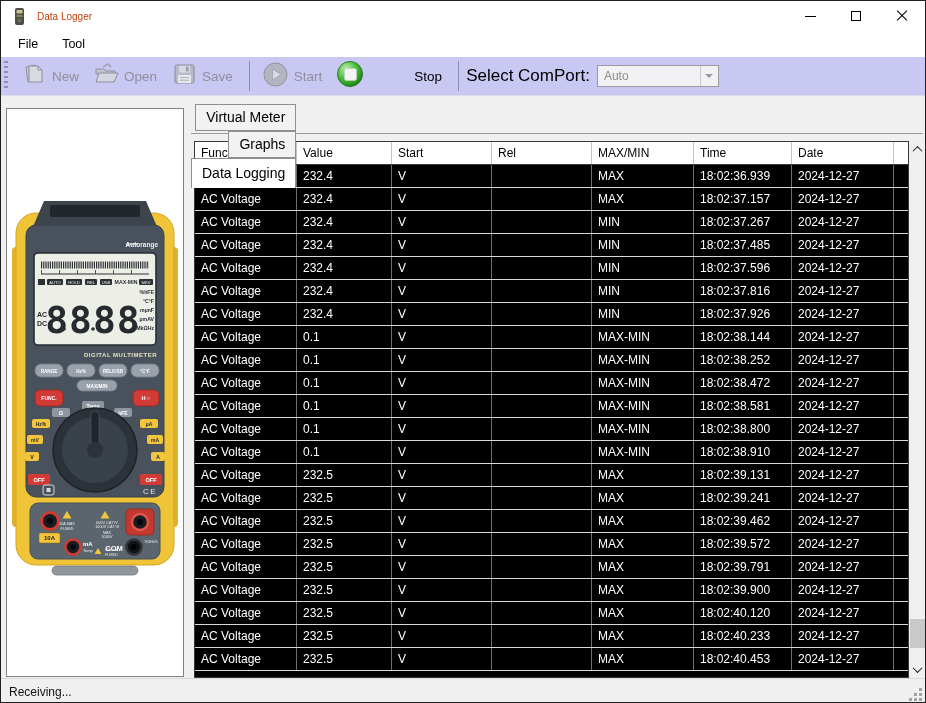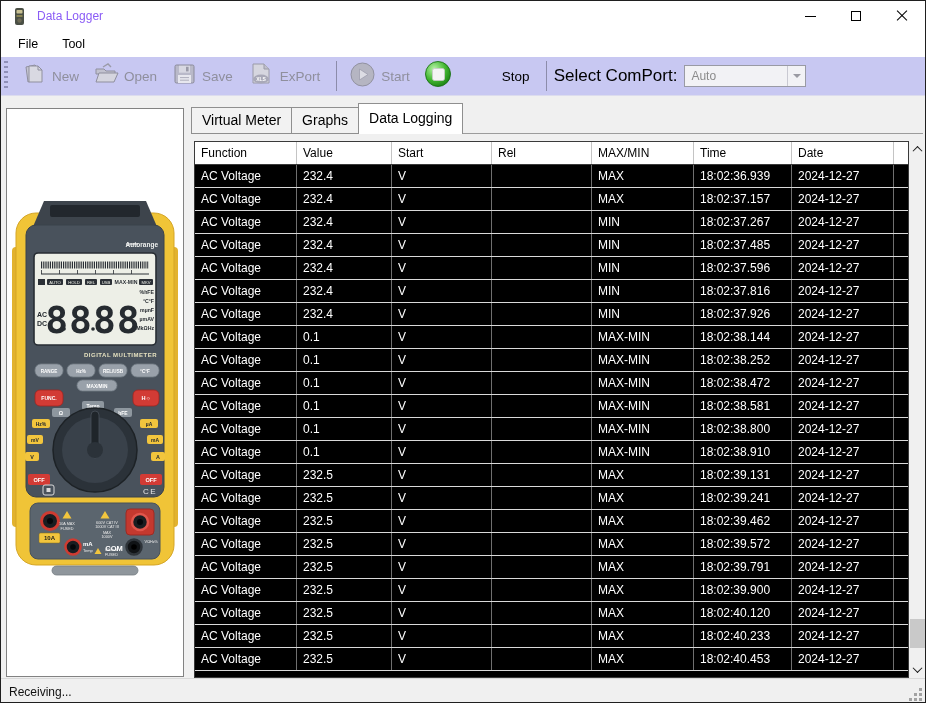--- a/index.html
+++ b/index.html
@@ -6,21 +6,21 @@
   html,body { background:#555; }
   body { font-family:"Liberation Sans", sans-serif; }
   .window{
     position:relative; width:926px; height:703px; background:#f0f0f0;
     border:1px solid #1f1f1f; overflow:hidden;
   }
   
   .titlebar{ position:absolute; left:0; top:0; width:100%; height:30px;
     background:#ffffff; display:flex; align-items:center; }
   .titlebar .appicon{ margin-left:11px; width:15px; height:19px; display:flex; }
-  .titlebar .title{ margin-left:10px; font-size:12px; color:#8b5cf6; }
+  .titlebar .title{ margin-left:10px; font-size:10px; color:#c2410c; }
   .wincontrols{ margin-left:auto; display:flex; height:100%; }
   .winbtn{ width:46px; height:100%; display:flex; align-items:center; justify-content:center; }
   .glyph-min{ width:11px; height:0; border-top:1px solid #000; }
   .glyph-max{ width:10px; height:10px; border:1px solid #000; }
   .glyph-close{ position:relative; width:12px; height:12px; }
   .glyph-close::before,.glyph-close::after{ content:""; position:absolute; left:-1px; top:5px;
     width:14px; height:0; border-top:1px solid #000; }
   .glyph-close::before{ transform:rotate(45deg);} .glyph-close::after{ transform:rotate(-45deg);}
   
   .menubar{ position:absolute; left:0; top:30px; width:100%; height:26px; background:#fff;
@@ -44,21 +44,21 @@
   .combobox .cbarrowbox{ width:18px; height:100%; border-left:1px solid #c9c9d2;
     display:flex; align-items:center; justify-content:center; }
   .cbarrow{ width:0; height:0; border-left:4px solid transparent; border-right:4px solid transparent;
     border-top:4px solid #9a9aa2; }
   
   .main{ position:absolute; left:0; top:95px; width:100%; height:582px; background:#f0f0f0; }
   .meterpanel{ position:absolute; left:5px; top:12px; width:178px; height:569px;
     background:#fff; border:1px solid #828282; }
   .meterpanel svg{ position:absolute; left:3px; top:86px; }
   
-  .tabs{ position:absolute; left:190px; top:8px; height:30px; display:flex; align-items:flex-end; z-index:2;}
+  .tabs{ position:absolute; left:190px; top:8px; height:30px; display:flex; align-items:flex-end; z-index:2;flex-direction:column;}
   .tab{ height:27px; line-height:25px; padding:0 10px; font-size:14px; color:#000;
     background:#f2f2f2; border:1px solid #8f8f8f; margin-right:-1px; }
   .tab.active{ height:31px; line-height:29px; background:#fff; border-bottom:none; z-index:3; position:relative; }
   .tabline{ position:absolute; left:190px; top:37px; width:732px; height:1px; background:#9c9c9c; z-index:1;}
   
   .dtable{ position:absolute; left:193px; top:45px; width:715px; height:537px;
     border:1px solid #3a3a3a; background:#000; display:flex; flex-direction:column; }
   .thead{ display:flex; background:#fff; height:23px; border-bottom:1px solid #3a3a3a; flex:none;justify-content:flex-end; }
   .hcell{ font-size:12px; color:#000; line-height:22px; padding-left:6px; border-right:1px solid #c4c4c4; overflow:hidden; white-space:nowrap;}
   .tbody{ flex:1; background:#000; overflow:hidden; }
@@ -152,31 +152,20 @@
           <rect x="8" y="4.7" width="11" height="7" fill="#d8d8e2"></rect>
           <rect x="15" y="5.8" width="2.6" height="4.6" fill="#9a9aa8"></rect>
           <rect x="7" y="14" width="13" height="8" fill="#e7e7ee"></rect>
           <line x1="9" y1="16.6" x2="18" y2="16.6" stroke="#aeaebc" stroke-width="1"></line>
           <line x1="9" y1="19.2" x2="18" y2="19.2" stroke="#aeaebc" stroke-width="1"></line>
         </svg>
       </span>
       <span class="lbl">Save</span>
     </div>
 
-    <div class="tbtn disabled">
-      <span>
-        <svg width="28" height="26" viewBox="0 0 28 26">
-          <path d="M6 3 h11 l5 5 v14 h-16 z" fill="#d6d6df" stroke="#9a9aa8" stroke-width="1"></path>
-          <path d="M17 3 v5 h5" fill="#c0c0cc" stroke="#9a9aa8" stroke-width="1"></path>
-          <ellipse cx="14" cy="18" rx="8" ry="4.4" fill="#a9a9b8"></ellipse>
-          <text x="14" y="20" font-size="5" font-weight="bold" fill="#ffffff" text-anchor="middle">XLS</text>
-        </svg>
-      </span>
-      <span class="lbl">ExPort</span>
-    </div>
 
     <span class="tsep"></span>
 
     <div class="tbtn disabled">
       <span>
         <svg width="27" height="27" viewBox="0 0 27 27">
           <circle cx="13.5" cy="13.5" r="11.5" fill="#b5b5c2" stroke="#9191a1" stroke-width="1"></circle>
           <path d="M10.5 8 v11 l8.5 -5.5 z" fill="#dcdce4" stroke="#9e9eae" stroke-width="0.8"></path>
         </svg>
       </span>

